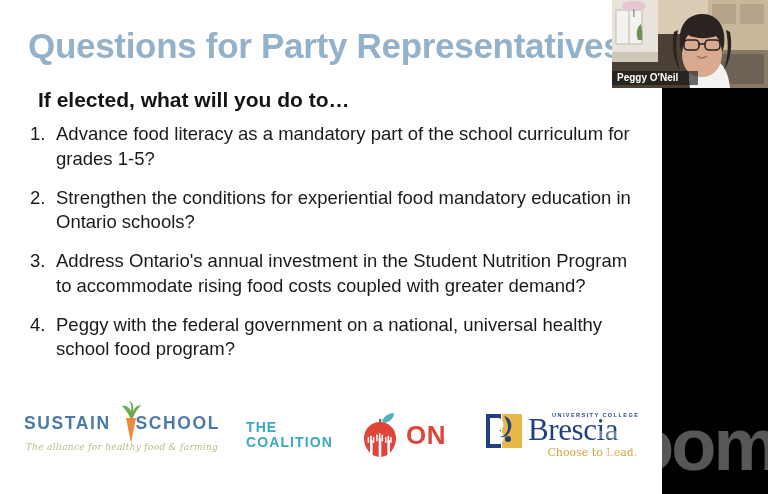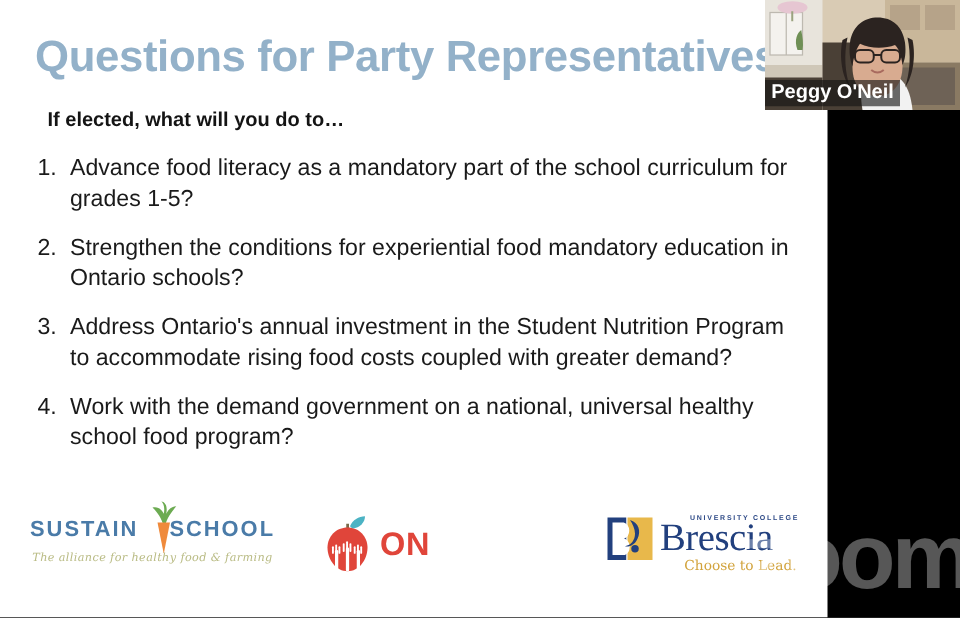--- a/index.html
+++ b/index.html
@@ -37,21 +37,21 @@
     font-size: 35px;
     font-weight: bold;
     letter-spacing: -0.3px;
     color: #93b1c9;
     white-space: nowrap;
   }
   .slide-subtitle {
     position: absolute;
     left: 38px;
     top: 88px;
-    font-size: 16px;
+    font-size: 21px;
     font-weight: bold;
     color: #141414;
     white-space: nowrap;
   }
   
   .qlist {
     position: absolute;
     left: 30px;
     top: 122px;
     width: 608px;
@@ -206,24 +206,24 @@
     width: 156px;
     height: 88px;
     overflow: hidden;
     background: #2a2218;
   }
   .vt-scene { position: absolute; inset: 0; }
   .vt-name {
     position: absolute;
     left: 0;
     bottom: 3px;
-    padding: 1px 5px 2px 5px;
+    padding: 1px 20px 2px 5px;
     background: rgba(20,20,20,0.62);
     color: #ffffff;
-    font-size: 16px;
+    font-size: 10px;
     font-weight: bold;
     white-space: nowrap;
   }
 </style>
 </head>
 <body>
 
 <div class="screen">
 
   <div class="slide">
@@ -244,21 +244,21 @@
         <div class="qtext">Strengthen the conditions for experiential food mandatory education in Ontario schools?</div>
       </div>
 
       <div class="qitem">
         <div class="qnum">3.</div>
         <div class="qtext">Address Ontario's annual investment in the Student Nutrition Program to accommodate rising food costs coupled with greater demand?</div>
       </div>
 
       <div class="qitem">
         <div class="qnum">4.</div>
-        <div class="qtext">Work with the demand government on a national, universal healthy school food program?</div>
+        <div class="qtext">Peggy with the federal government on a national, universal healthy school food program?</div>
       </div>
 
     </div>
 
     <div class="logo-strip">
 
       <div class="logo logo-sustain">
         <div class="sustain-row">
           <div class="sustain-word">SUSTAIN</div>
           <div class="carrot">
@@ -268,20 +268,21 @@
             <div class="root"></div>
           </div>
           <div class="sustain-word">SCHOOL</div>
         </div>
         <div class="sustain-tag">The alliance for healthy food &amp; farming</div>
       </div>
 
       <div class="logo logo-coalition">
         <div class="coal-flex">
           <div class="coal-text">
+            <div class="coal-line1">THE COALITION</div>
           </div>
           <div class="coal-apple">
             <svg viewBox="0 0 56 46" width="56" height="46">
               <path d="M30 9 C32 4 37 1 42 1 C42 6 38 10 32 11 Z" fill="#4cb3c4"></path>
               <rect x="27" y="7" width="2.2" height="6" fill="#7a6a4a"></rect>
               <path d="M28 10 C19 10 12 17 12 26 C12 36 19 45 28 45 C37 45 44 36 44 26 C44 17 37 10 28 10 Z" fill="#e0453a"></path>
               <g fill="#ffffff">
                 <rect x="18" y="28" width="2.6" height="17" rx="1"></rect>
                 <rect x="15.6" y="25" width="1.5" height="6" rx="0.7"></rect>
                 <rect x="18.2" y="23.6" width="1.5" height="7" rx="0.7"></rect>

